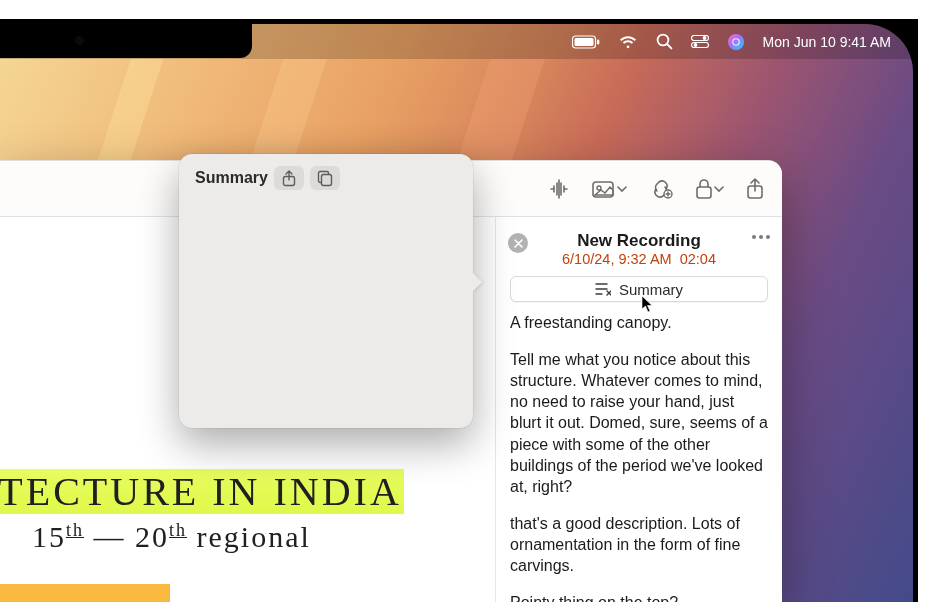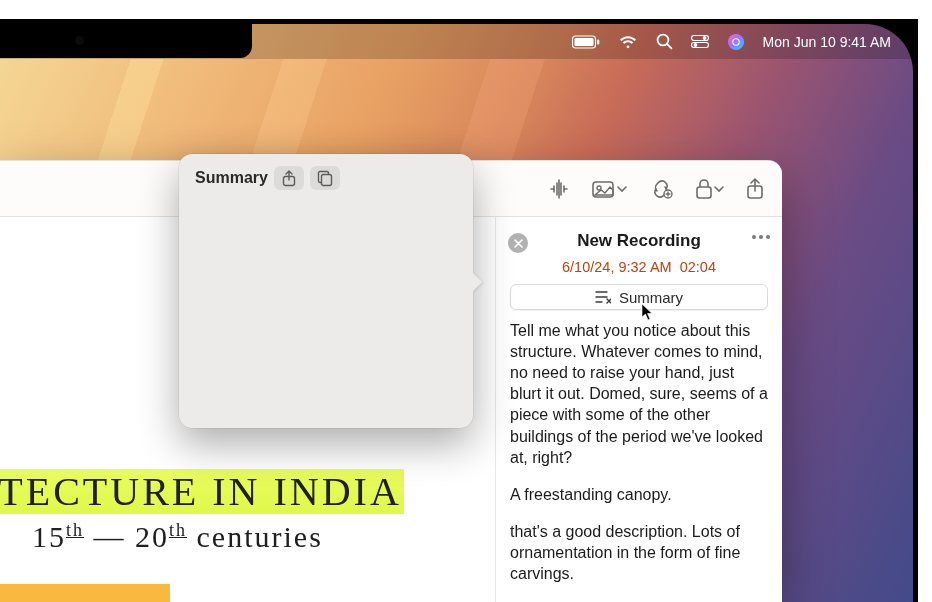--- a/index.html
+++ b/index.html
@@ -158,21 +158,21 @@
     border-left: 1px solid #e6e6e6;
     background: #fff;
     padding: 14px 14px 0;
     font-size: 16px;
     color: #1b1b1b;
     position: relative;
   }
   .sp-head {
     display: flex; align-items: center; justify-content: center;
     position: relative;
-    margin-bottom: 8px;
+    margin-bottom: 0;
   }
   .sp-close {
     position: absolute; left: -2px; top: 2px;
     width: 20px; height: 20px; border-radius: 50%;
     background: #b2b2b2;
     display:flex; align-items:center; justify-content:center;
     color: #fff; font-size: 13px;
   }
   .sp-more {
     position: absolute; right: -2px; top: 4px;
@@ -322,21 +322,21 @@
               <rect x="2" y="8" width="14" height="12" rx="2.5" fill="none" stroke="#6c6c6c" stroke-width="1.6"></rect>
             </svg>
         </div>
       </div>
 
       <div class="split">
         <div class="editor">
           <div class="handwriting">
             <span class="hl-yellow">ITECTURE IN INDIA</span>
             <div class="hand-sub">
-              <span>15</span><sup>th</sup><span> — 20</span><sup>th</sup><span> centuries</span>
+              <span>15</span><sup>th</sup><span> — 20</span><sup>th</sup><span> regional</span>
             </div>
           </div>
           <div class="hl-orange-stripe"></div>
         </div>
 
         <div class="sidepane">
           <div class="sp-head">
             <div class="sp-close">
               <svg width="9" height="9" viewBox="0 0 9 9">
                   <path d="M1 1l7 7M8 1L1 8" stroke="#fff" stroke-width="1.6" stroke-linecap="round"></path>
@@ -355,22 +355,22 @@
           <div class="summary-btn">
             <svg width="16" height="14" viewBox="0 0 16 14">
                 <path d="M1 2h11M1 7h11M1 12h6M12 9l4 4M16 9l-4 4" stroke="#3b3b3b" stroke-width="1.4" stroke-linecap="round" fill="none"></path>
               </svg>
             <span>Summary</span>
             <svg class="cursor" width="14" height="18" viewBox="0 0 14 18">
                 <path d="M1 1 L1 14 L4.5 11 L7 17 L9 16 L6.5 10.5 L11 10.5 Z" fill="#000" stroke="#fff" stroke-width="0.6"></path>
               </svg>
           </div>
           <div class="transcript">
+            <p>A freestanding canopy.</p>
             <p>Tell me what you notice about this structure. Whatever comes to mind, no need to raise your hand, just blurt it out. Domed, sure, seems of a piece with some of the other buildings of the period we've looked at, right?</p>
-            <p>A freestanding canopy.</p>
             <p>that's a good description. Lots of ornamentation in the form of fine carvings.</p>
             <p>Pointy thing on the top?</p>
 
           </div>
         </div>
       </div>
 
       <div class="popover">
         <div class="po-head">
           <div class="po-title">Summary</div>

